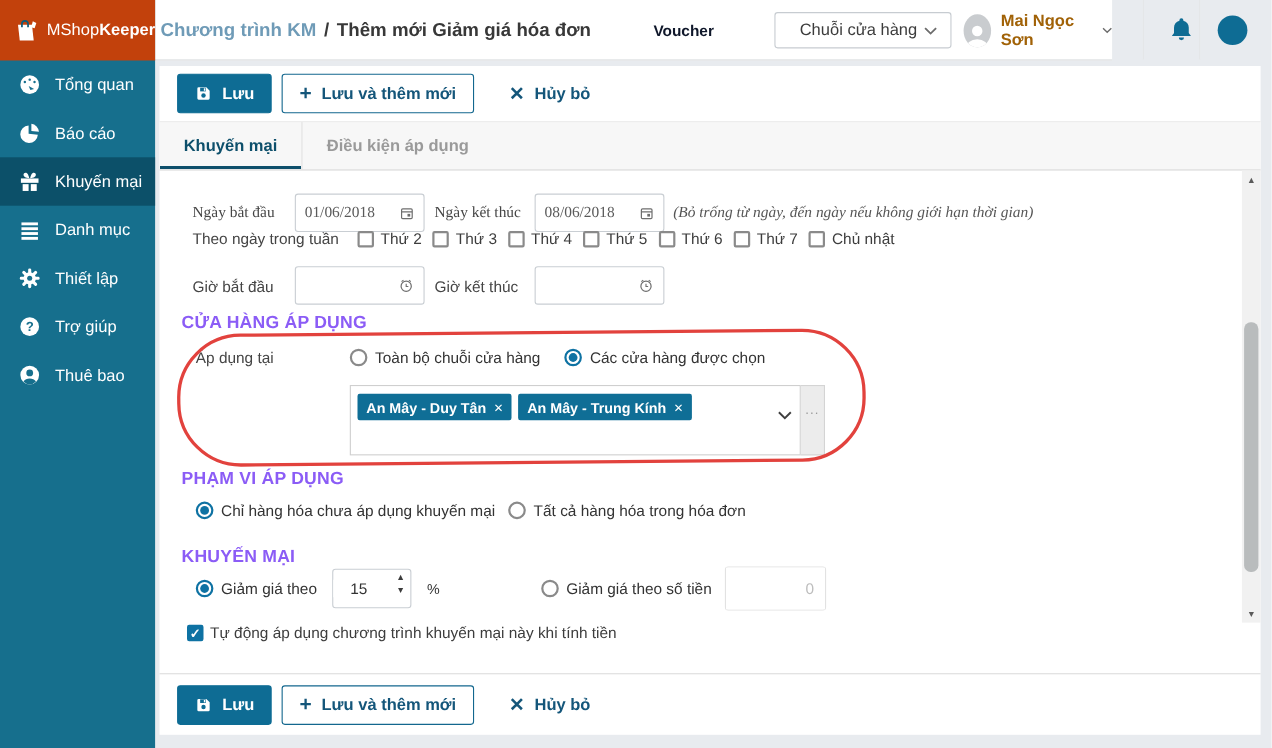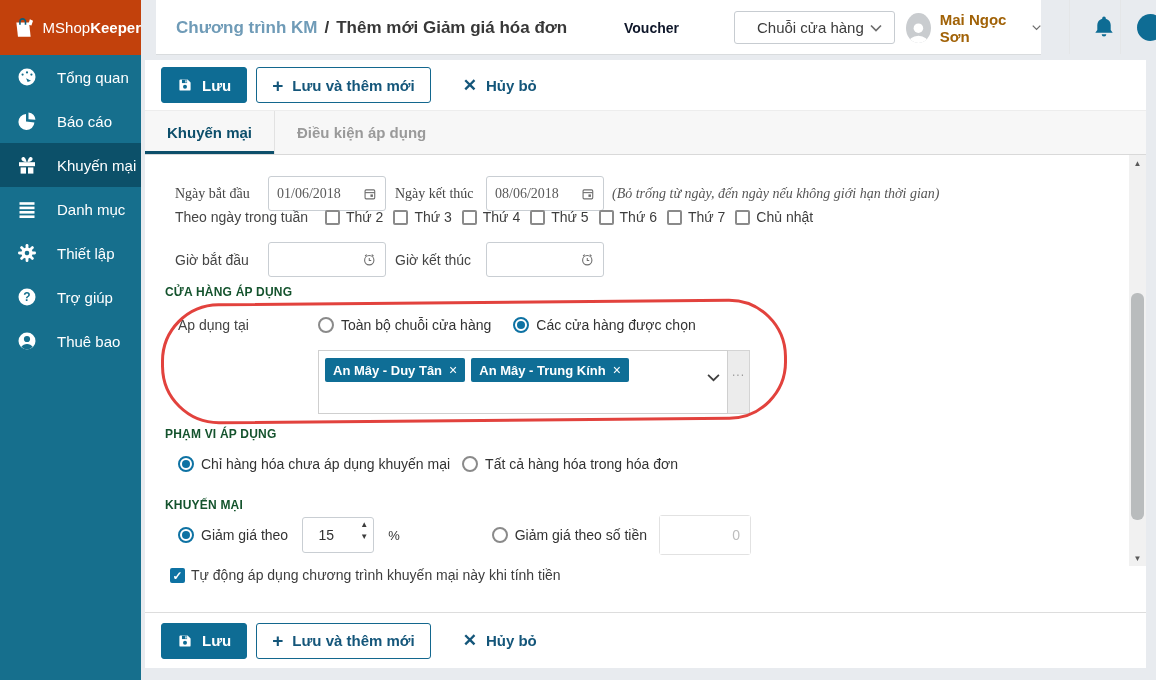--- a/index.html
+++ b/index.html
@@ -1,21 +1,21 @@
 <!DOCTYPE html>
 <html><head>
 <meta charset="utf-8">
 <style>
   * { margin:0; padding:0; box-sizing:border-box; }
   html,body { width:1156px; height:680px; overflow:hidden; }
   body { font-family:"Liberation Sans", sans-serif; background:#e8ebef; }
   .stage { position:relative; width:1156px; height:680px; }
 
   
-  .header { position:absolute; left:156px; top:0; width:885px; height:55px; background:#fff; border-bottom:1px solid #d9dcde; }
+  .header { position:absolute; left:126px; top:0; width:885px; height:55px; background:#fff; border-bottom:1px solid #d9dcde; }
   .breadcrumb { position:absolute; left:20px; top:0; height:55px; display:flex; align-items:center; gap:7px; font-size:17px; font-weight:bold; }
   .crumb-parent { color:#6f9bb7; cursor:pointer; }
   .crumb-sep, .crumb-current { color:#383838; }
   .voucher-link { position:absolute; left:468px; top:0; height:55px; display:flex; align-items:center; color:#0f172a; font-size:14px; font-weight:bold; cursor:pointer; }
   .store-select { position:absolute; left:578px; top:11px; width:161px; height:33px; border:1px solid #c7ccd1; border-radius:3px; background:#fff; display:flex; align-items:center; justify-content:space-between; padding:0 12px 0 22px; cursor:pointer; }
   .store-select .txt { font-size:15px; color:#3c3c3c; }
   .user-menu { position:absolute; left:750px; top:0; height:55px; display:flex; align-items:center; gap:9px; cursor:pointer; }
   .avatar { width:30px; height:30px; border-radius:50%; background:#c9cccf; overflow:hidden; display:flex; align-items:flex-end; justify-content:center; }
   .user-name { font-size:15px; font-weight:bold; color:#a16207; }
   .hdr-div { position:absolute; top:0; width:1px; height:54px; background:#e4e6e8; }
@@ -23,21 +23,21 @@
   .help-btn { position:absolute; left:974px; top:0; width:41px; height:55px; display:flex; align-items:center; justify-content:center; cursor:pointer; }
   .help-badge { width:27px; height:27px; border-radius:50%; background:#0e6c94; color:#fff; font-size:16px; font-weight:bold; display:flex; align-items:center; justify-content:center; }
   .chev { color:#6d6d6d; }
 
   
   .sidebar { position:absolute; left:0; top:0; width:141px; height:680px; background:#166f8d; }
   .logo-block { height:55px; background:#c2410c; display:flex; align-items:center; gap:8px; padding-left:14px; }
   .brand { color:#fff; font-size:15px; }
   .brand b { font-weight:bold; }
   .nav { padding-top:0; }
-  .nav-item { height:44px; display:flex; align-items:center; gap:20px; padding-left:17px; color:#fff; font-size:15px; cursor:pointer; }
+  .nav-item { height:44px; display:flex; align-items:center; gap:13px; padding-left:17px; color:#fff; font-size:15px; cursor:pointer; }
   .nav-item.active { background:#0c5069; }
   .nav-item .nicon { width:20px; height:20px; flex:0 0 20px; display:flex; }
 
   
   .card { position:absolute; left:145px; top:60px; width:1001px; height:608px; background:#fff; }
 
   .toolbar { height:50px; display:flex; align-items:center; gap:9px; padding:0 16px; }
   .btn { height:36px; border-radius:3px; display:inline-flex; align-items:center; gap:9px; font-size:15px; font-weight:bold; cursor:pointer; padding:0 15px; font-family:inherit; }
   .btn-primary { background:#0e6c94; border:1px solid #0e6c94; color:#fff; }
   .btn-outline { background:#fff; border:1px solid #13678e; color:#14567a; }
@@ -61,21 +61,21 @@
   .cb.checked { background:#0e72a3; border-color:#0e72a3; color:#fff; font-size:12px; font-weight:bold; display:flex; align-items:center; justify-content:center; line-height:1; }
   .cb-item { display:flex; align-items:flex-end; gap:6px; cursor:pointer; }
   .cb-item .lbl { color:#3d3d3d; }
 
   .radio { width:16px; height:16px; border:2px solid #8a8a8a; border-radius:50%; background:#fff; flex:0 0 16px; position:relative; }
   .radio.sel { border-color:#0e72a3; }
   .radio.sel::after { content:""; position:absolute; left:2px; top:2px; width:8px; height:8px; border-radius:50%; background:#0e72a3; }
   .radio-item { display:flex; align-items:center; gap:7px; cursor:pointer; }
   .radio-item .lbl { color:#333; }
 
-  .section-h { position:absolute; left:20px; font-size:12px; font-weight:bold; color:#14532d; letter-spacing:.2px; }
+  .section-h { position:absolute; left:20px; font-size:16px; font-weight:bold; color:#8b5cf6; letter-spacing:.2px; }
 
   .multiselect { position:absolute; left:173px; top:195px; width:410px; height:64px; border:1px solid #cfcfcf; background:#fff; display:flex; align-items:flex-start; gap:6px; padding:7px 26px 7px 6px; cursor:pointer; }
   .chip { background:#0f6e96; color:#fff; font-size:13px; font-weight:bold; height:24px; display:inline-flex; align-items:center; gap:7px; padding:0 8px; border-radius:2px; white-space:nowrap; }
   .chip .chip-x { cursor:pointer; font-weight:normal; font-size:14px; }
   .ms-chevron { position:absolute; right:7px; top:22px; color:#3f3f3f; cursor:pointer; }
   .ms-more { position:absolute; left:583px; top:195px; width:22px; height:64px; background:#ececec; border:1px solid #d4d4d4; border-left:none; color:#9a9a9a; font-size:12px; letter-spacing:1px; display:flex; justify-content:center; padding-top:14px; cursor:pointer; }
 
   .annotation { position:absolute; left:16px; top:146px; width:626px; height:121px; border:3px solid #e2423d; border-radius:58px; transform:rotate(-.5deg); pointer-events:none; }
 
   .num-input { width:72px; height:36px; border:1px solid #c9ced3; border-radius:3px; display:flex; align-items:center; position:relative; }

